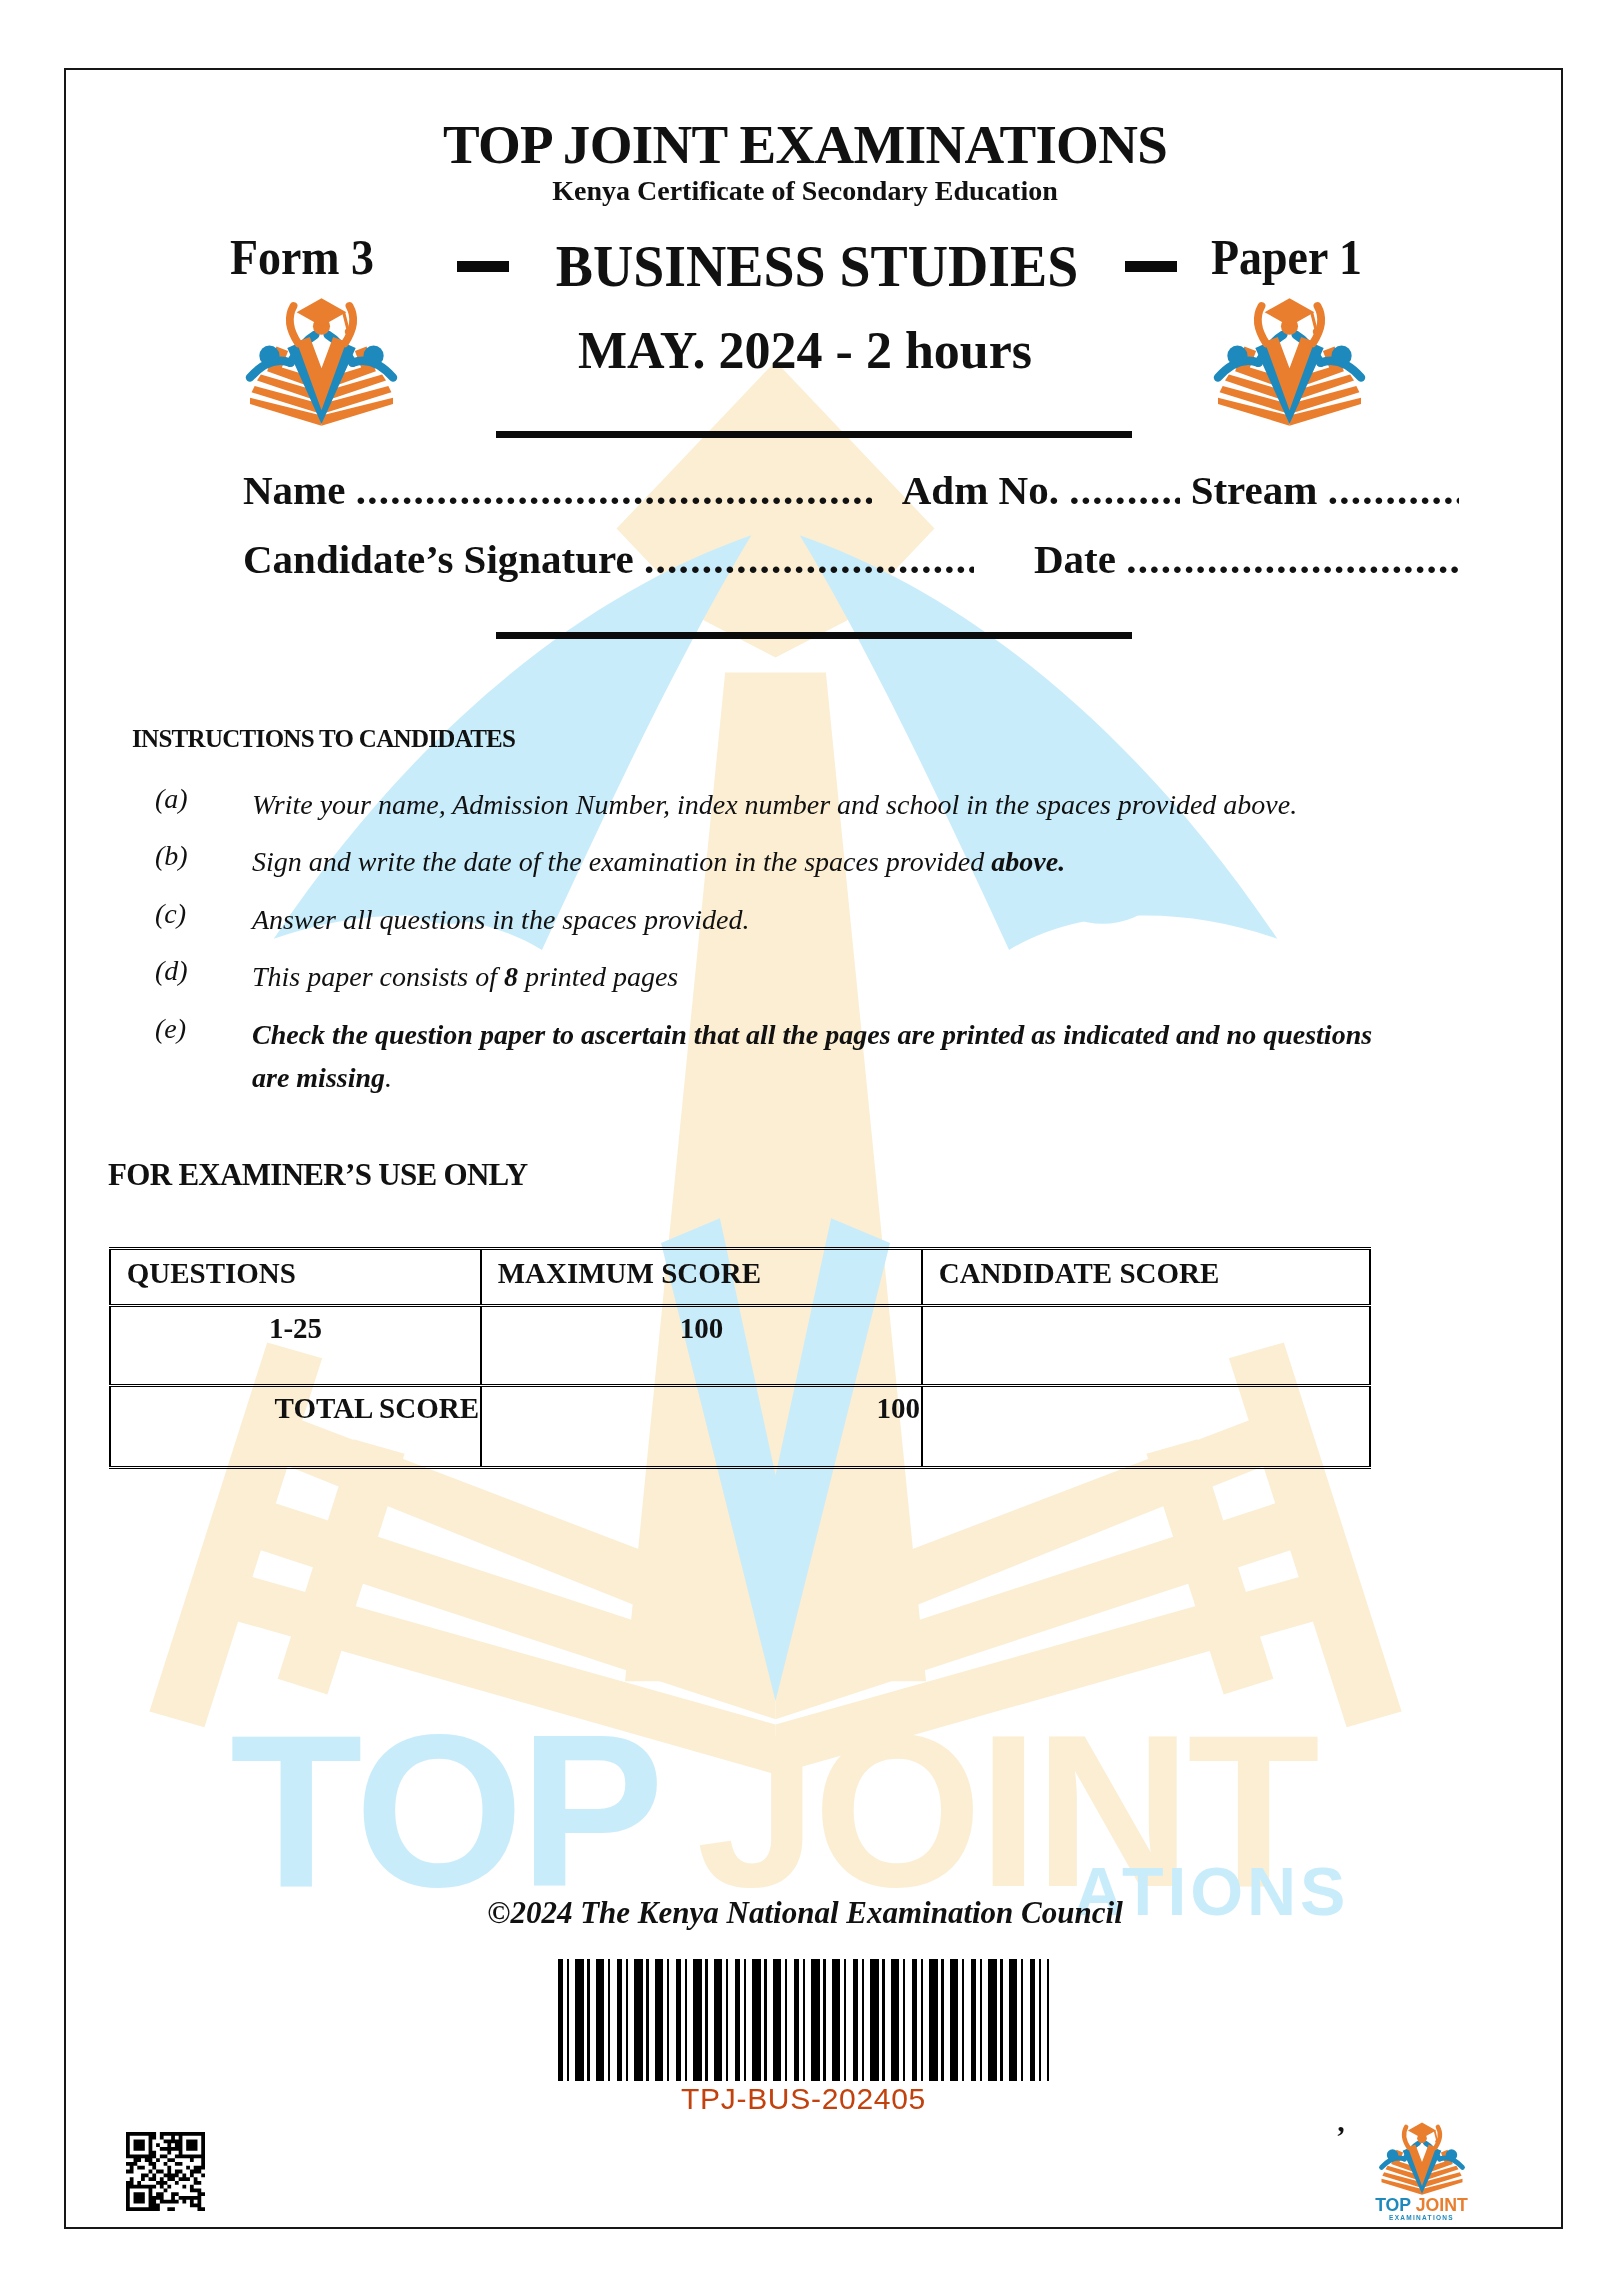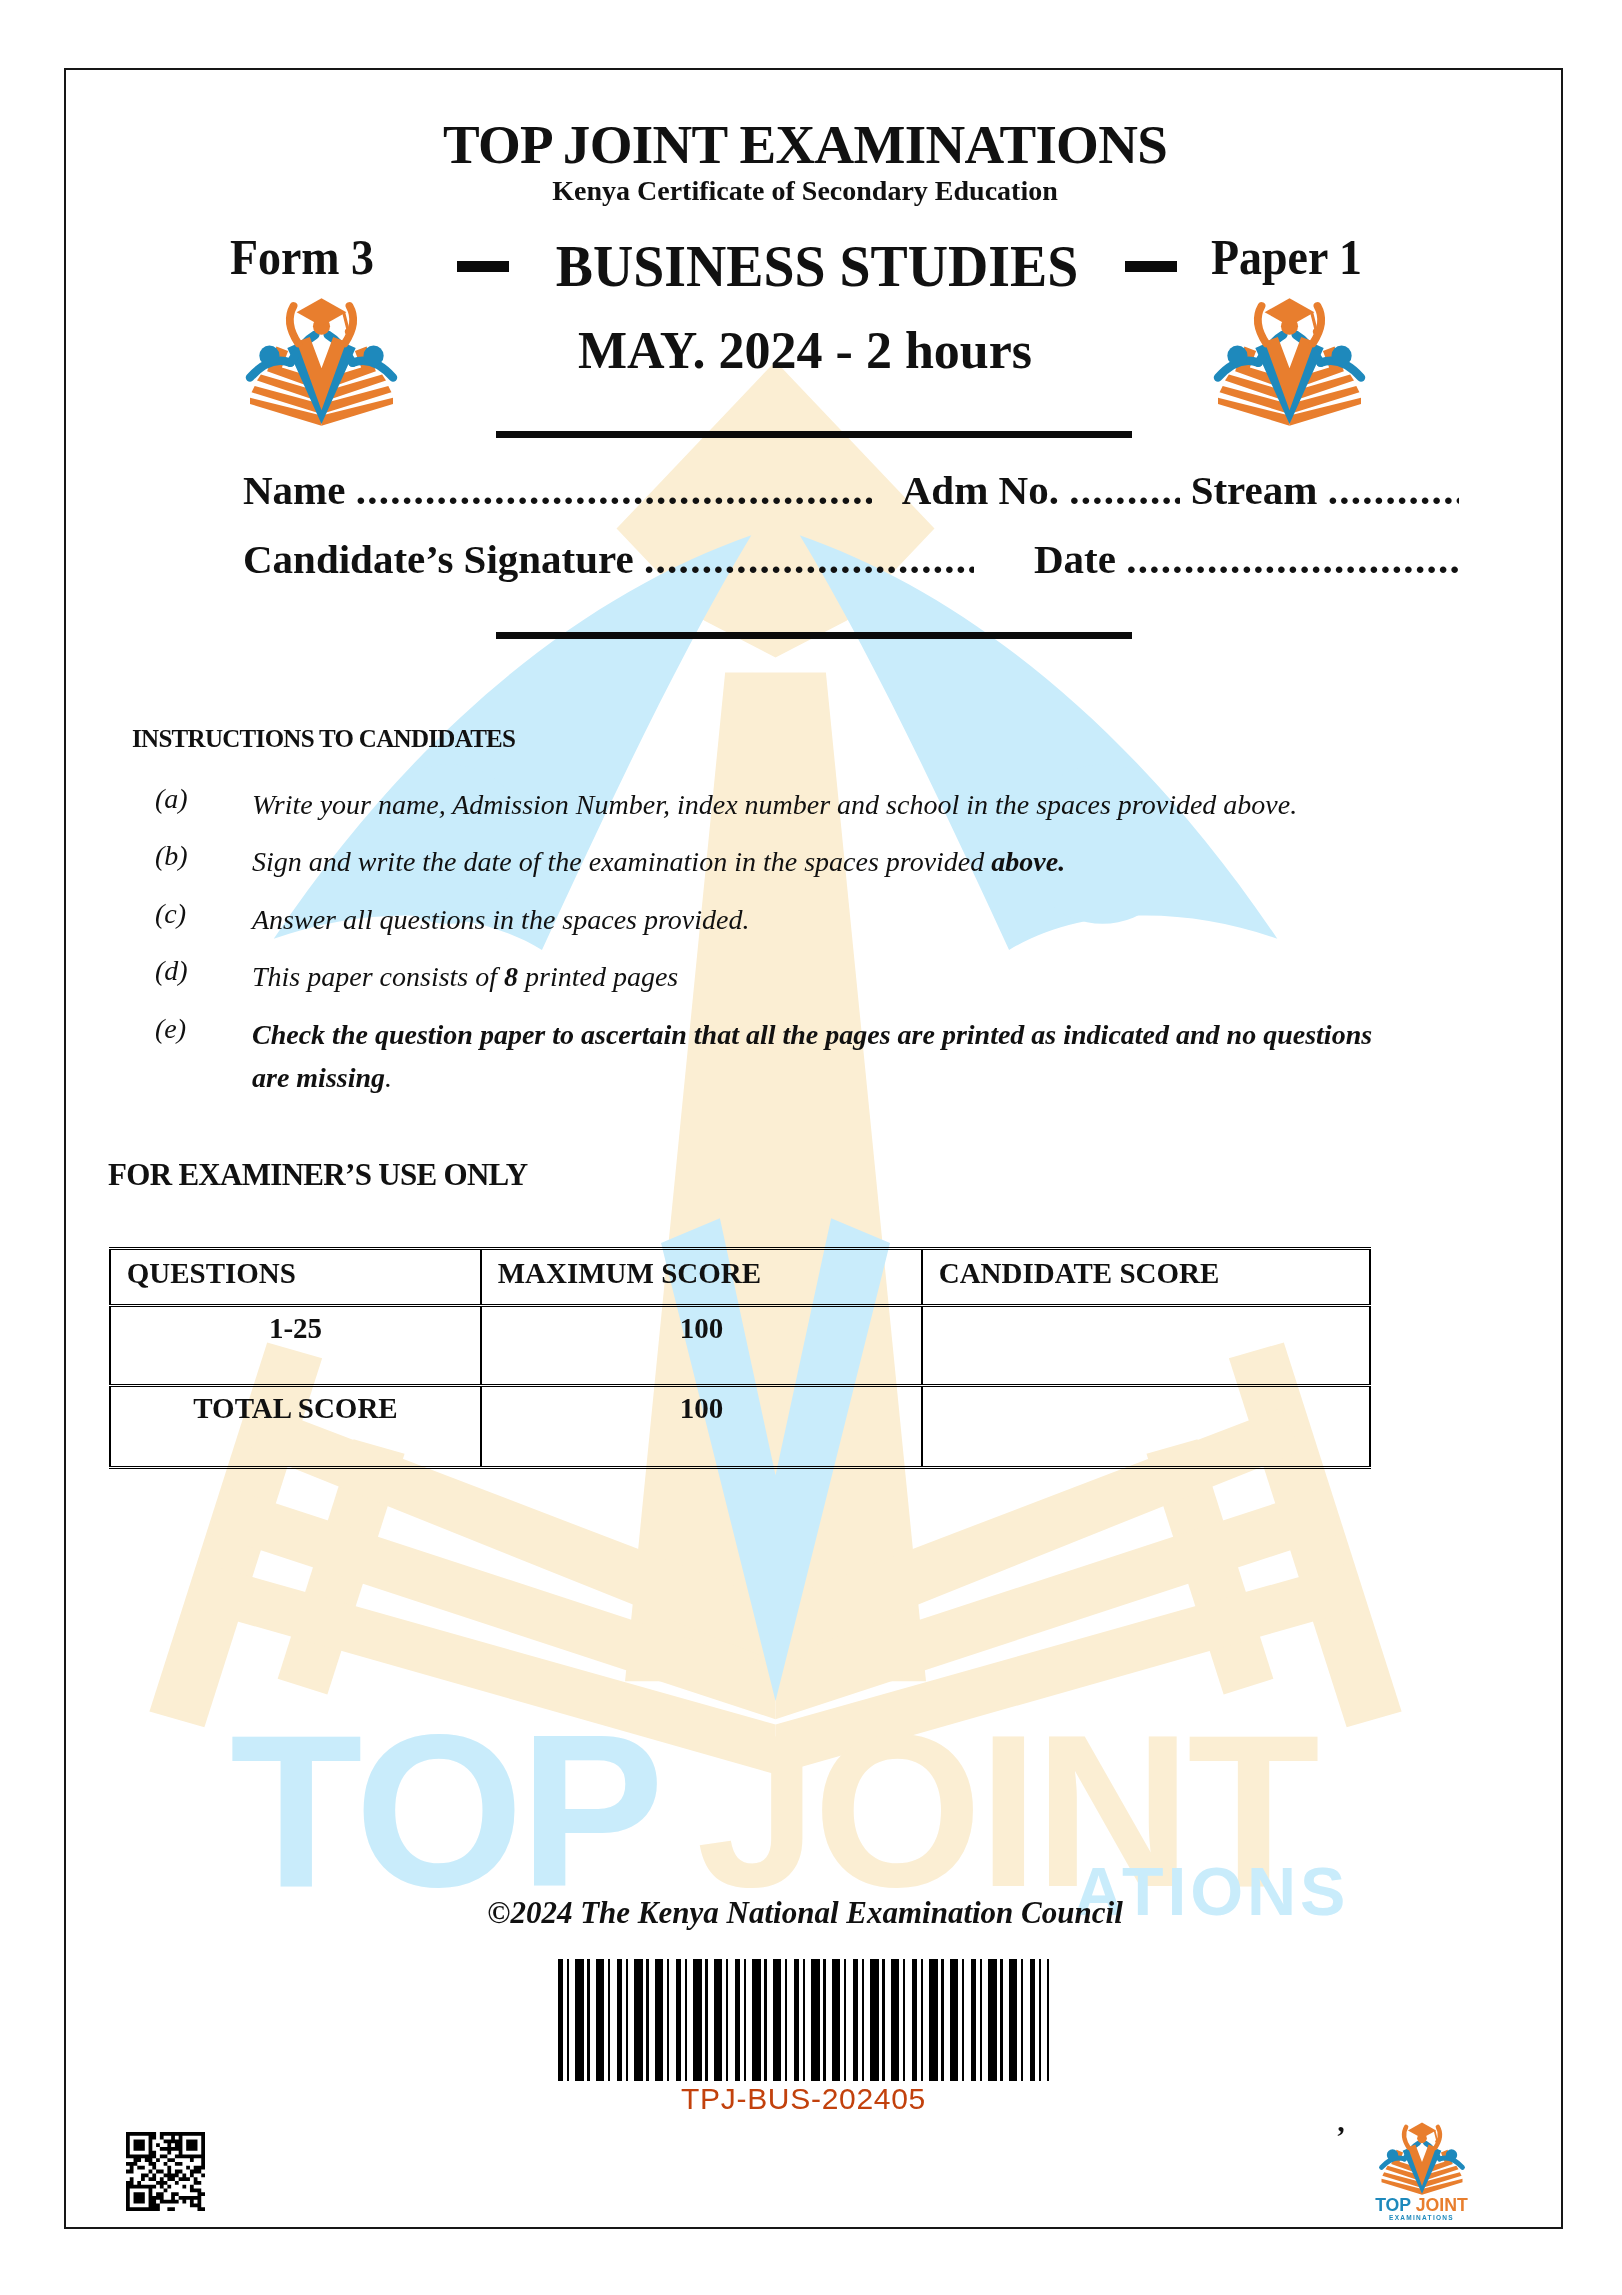--- a/index.html
+++ b/index.html
@@ -47,21 +47,21 @@
   .instr-label{width:97px;padding-left:47px;flex:none;}
   .instr-text{width:1152px;line-height:43px;}
   .b{font-weight:bold;}
   
   .exam-title{left:108px;top:1157px;font-weight:bold;font-size:31px;letter-spacing:-0.7px;}
   table.score{position:absolute;left:109px;top:1247px;width:1260px;border-collapse:collapse;table-layout:fixed;
               font-weight:bold;font-size:29px;border-radius:13px;}
   table.score td{border-left:2px solid #000;border-right:2px solid #000;vertical-align:top;}
   tr.hdr td{border-top:3.9px double #000;border-bottom:3.9px double #000;height:47px;padding:6.5px 0 0 15.7px;text-align:left;}
   tr.r1 td{height:71px;padding-top:5.2px;text-align:center;border-bottom:3.9px double #000;}
-  tr.r2 td{height:73px;padding-top:5.2px;text-align:center;border-bottom:3.9px double #000;}
+  tr.r2 td{height:73px;padding-top:5.2px;text-align:right;border-bottom:3.9px double #000;}
   
   .copyright{left:0;top:1895px;width:1610px;text-align:center;font-weight:bold;font-style:italic;font-size:31px;}
   .barcode-wrap{left:558px;top:1959px;width:491px;text-align:center;}
   .barcode{width:491px;height:122px;
     background:repeating-linear-gradient(90deg,
       #000 0 5.2px,#fff 5.2px 8.5px,#000 8.5px 11px,#fff 11px 17px,
       #000 17px 26px,#fff 26px 29.4px,#000 29.4px 32px,#fff 32px 38px,
       #000 38px 46px,#fff 46px 50px,#000 50px 52px,#fff 52px 59px);}
   .barcode-label{margin-top:1.3px;font-family:"Liberation Sans",sans-serif;font-size:30px;letter-spacing:0.7px;color:#c2410c;}
   .qr{left:126px;top:2132px;width:79px;height:79px;}

